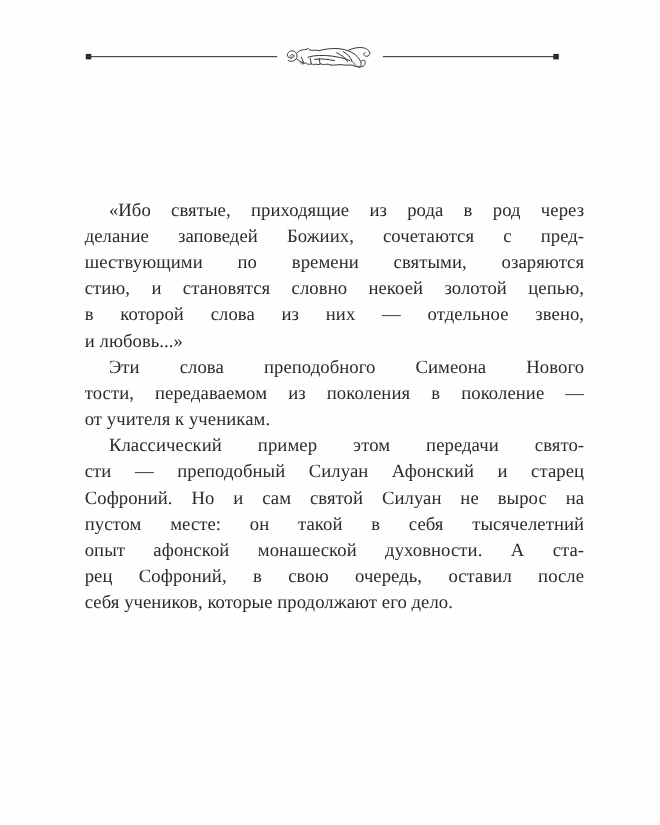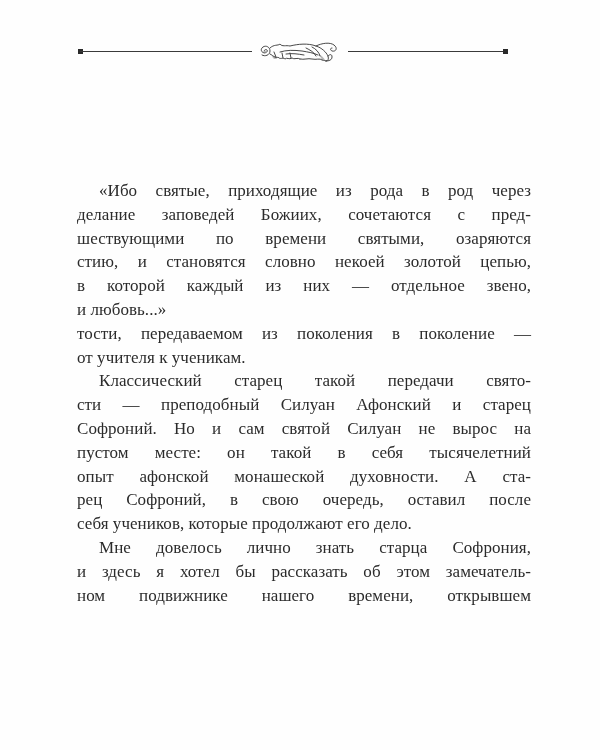--- a/index.html
+++ b/index.html
@@ -111,39 +111,35 @@
     <span class="orn-sq right"></span>
   </div>
 
   <div class="text">
 
     <div>
       <span class="line indent">«Ибо святые, приходящие из рода в род через</span>
       <span class="line">делание заповедей Божиих, сочетаются с пред-</span>
       <span class="line">шествующими по времени святыми, озаряются</span>
       <span class="line">стию, и становятся словно некоей золотой цепью,</span>
-      <span class="line">в которой каждый из них — отдельное звено,</span>
+      <span class="line">в которой слова из них — отдельное звено,</span>
       <span class="line last">и любовь...»</span>
     </div>
 
     <div>
+      <span class="line indent">Эти слова преподобного Симеона Нового</span>
       <span class="line">тости, передаваемом из поколения в поколение —</span>
       <span class="line last">от учителя к ученикам.</span>
     </div>
 
     <div>
-      <span class="line indent">Классический старец такой передачи свято-</span>
+      <span class="line indent">Классический пример этом передачи свято-</span>
       <span class="line">сти — преподобный Силуан Афонский и старец</span>
       <span class="line">Софроний. Но и сам святой Силуан не вырос на</span>
       <span class="line">пустом месте: он такой в себя тысячелетний</span>
       <span class="line">опыт афонской монашеской духовности. А ста-</span>
       <span class="line">рец Софроний, в свою очередь, оставил после</span>
       <span class="line last">себя учеников, которые продолжают его дело.</span>
     </div>
 
-    <div>
-      <span class="line indent">Мне довелось лично знать старца Софрония,</span>
-      <span class="line">и здесь я хотел бы рассказать об этом замечатель-</span>
-      <span class="line">ном подвижнике нашего времени, открывшем</span>
-    </div>
   </div>
 
 </div>
 
 </body></html>

